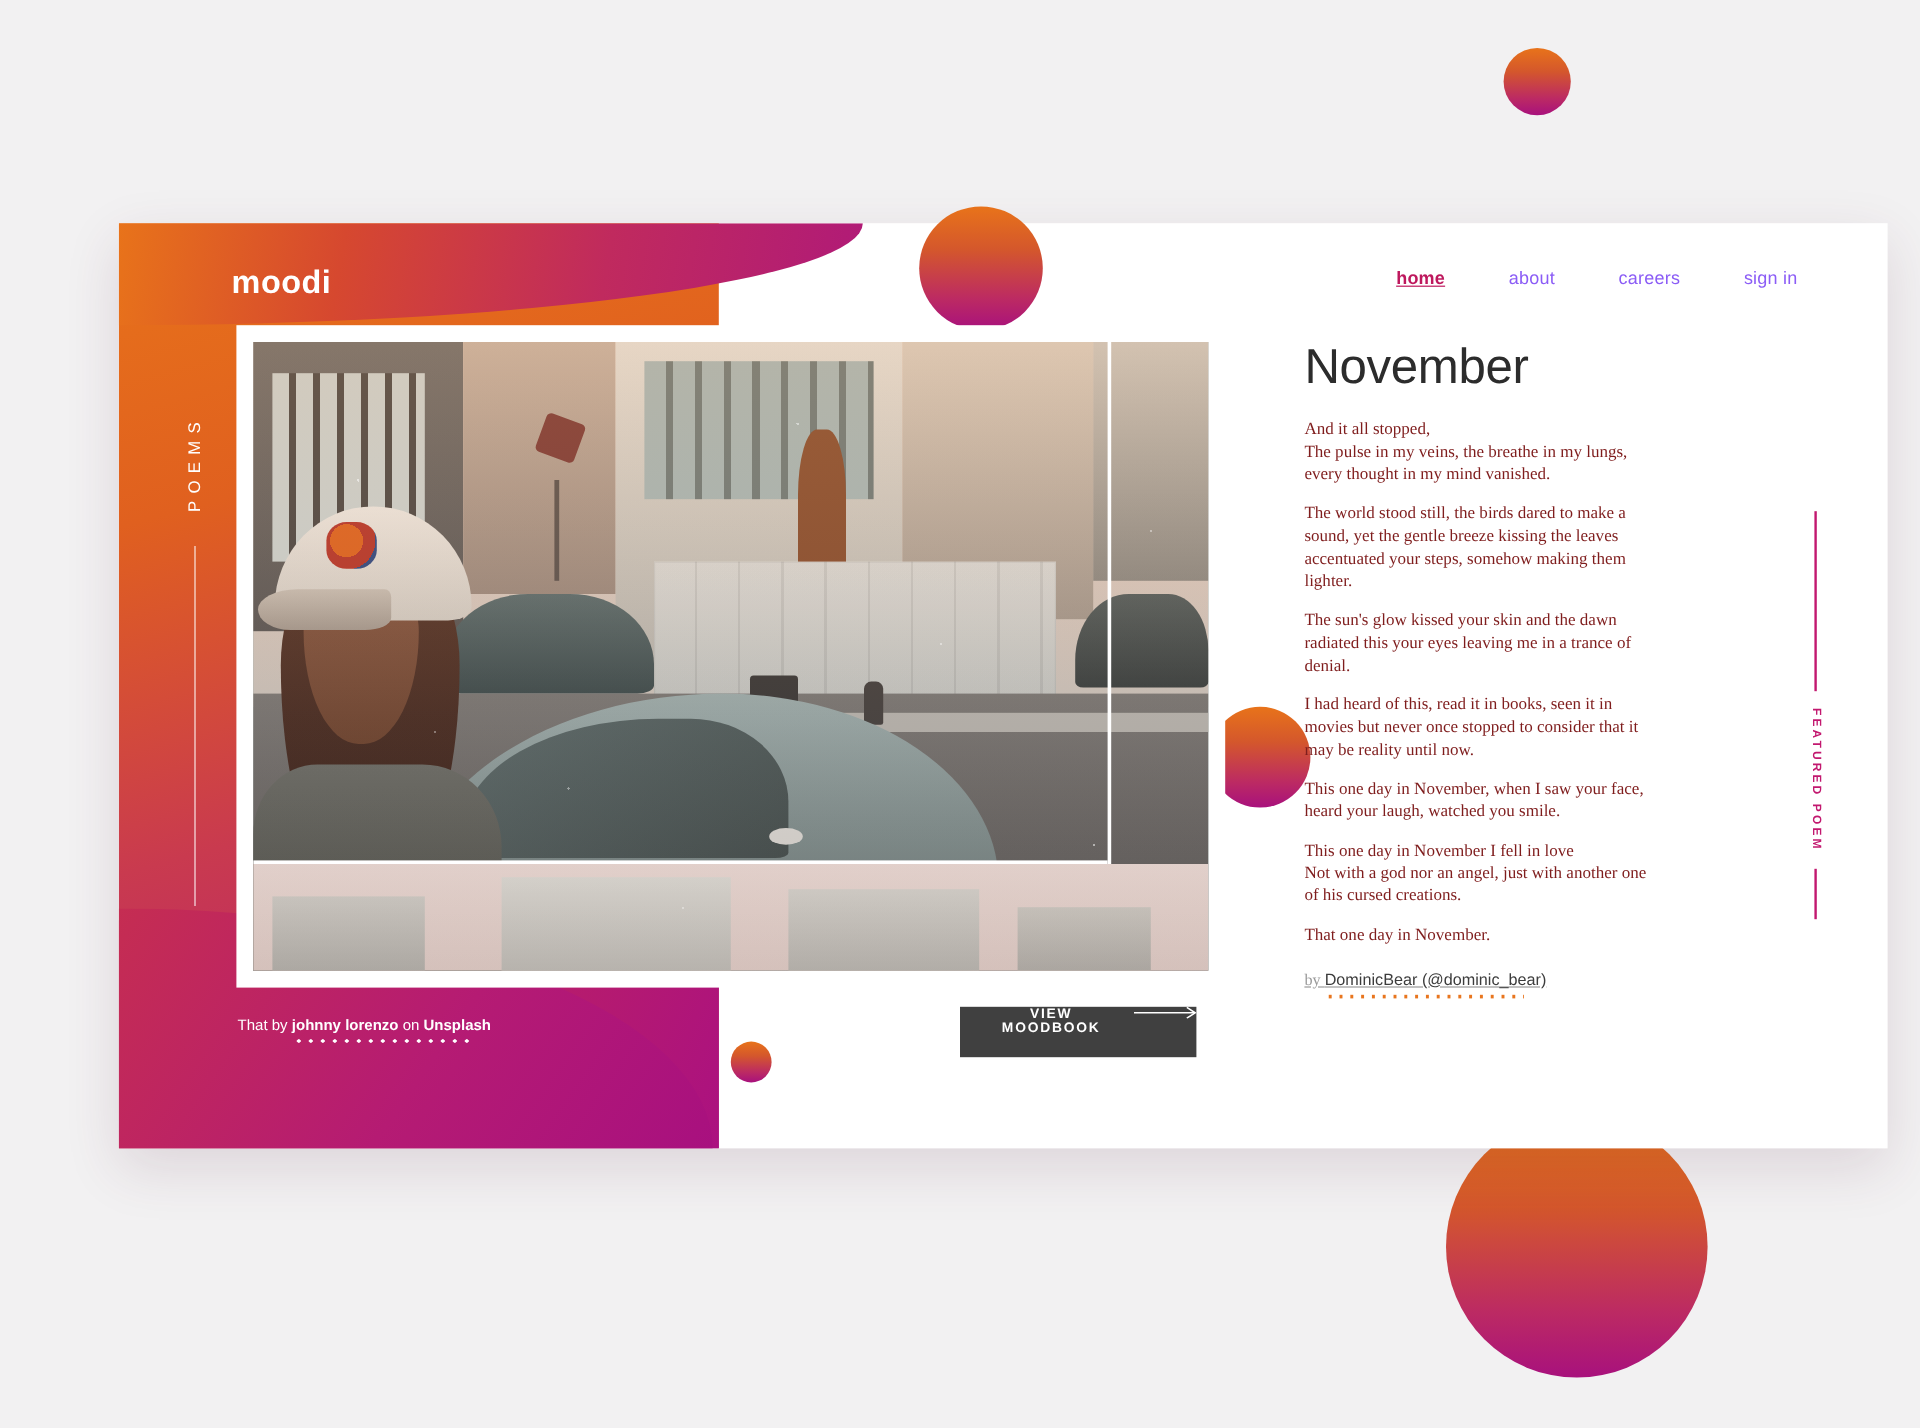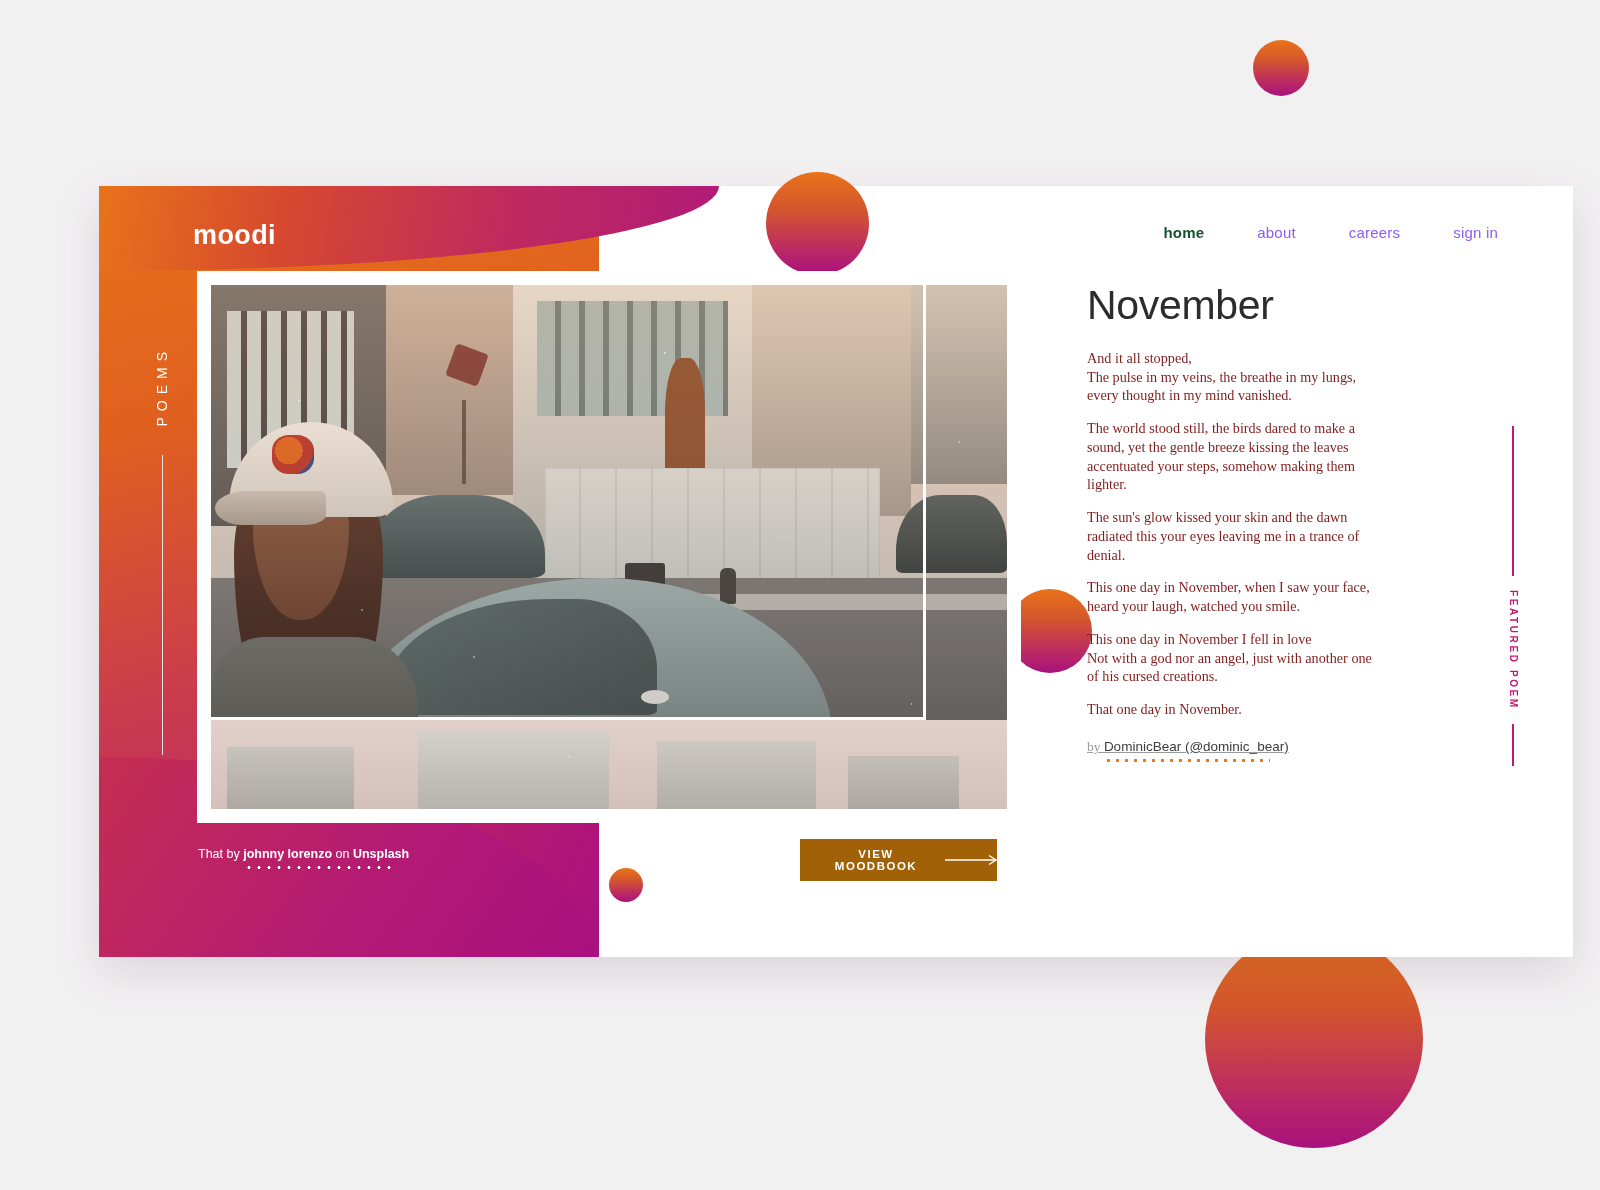--- a/index.html
+++ b/index.html
@@ -114,21 +114,21 @@
     display: flex;
     gap: 53px;
     z-index: 6;
   }
   .nav a {
     font-size: 15px;
     color: #8b5cf6;
     text-decoration: none;
     letter-spacing: 0.2px;
   }
-  .nav a.active { color: #14532d; font-weight: bold; }
+  .nav a.active { color: #be185d; font-weight: bold; text-decoration: underline; }
 
   
   .photo-frame {
     position: absolute;
     left: 98px;
     top: 85px;
     width: 824px;
     height: 552px;
     background: #ffffff;
     padding: 14px;
@@ -325,25 +325,25 @@
     background-repeat: repeat-x;
   }
 
   
   .cta {
     position: absolute;
     left: 701px;
     top: 653px;
     width: 197px;
     height: 42px;
-    background: #a16207;
+    background: #404040;
     border: none;
     color: #ffffff;
     display: flex;
-    align-items: center;
+    align-items: flex-start;
     gap: 12px;
     padding-left: 19px;
     cursor: pointer;
     z-index: 7;
   }
   .cta-label {
     font-size: 11.5px;
     font-weight: bold;
     letter-spacing: 1.5px;
   }
@@ -507,20 +507,21 @@
       <polyline points="44,0.5 51,5 44,9.5" fill="none" stroke="#ffffff" stroke-width="1.3"></polyline>
     </svg>
   </button>
 
   <div class="poem-col">
     <h1 class="poem-title">November</h1>
     <div class="poem-body">
       <p>And it all stopped,<br>The pulse in my veins, the breathe in my lungs,<br>every thought in my mind vanished.</p>
       <p>The world stood still, the birds dared to make a sound, yet the gentle breeze kissing the leaves accentuated your steps, somehow making them lighter.</p>
       <p>The sun's glow kissed your skin and the dawn radiated this your eyes leaving me in a trance of denial.</p>
+      <p>I had heard of this, read it in books, seen it in movies but never once stopped to consider that it may be reality until now.</p>
       <p>This one day in November, when I saw your face, heard your laugh, watched you smile.</p>
       <p>This one day in November I fell in love<br>Not with a god nor an angel, just with another one of his cursed creations.</p>
       <p>That one day in November.</p>
     </div>
     <div class="poem-by">
       <span>by </span><span class="author">DominicBear (@dominic_bear)</span>
       <div class="author-dots"></div>
     </div>
   </div>
 

